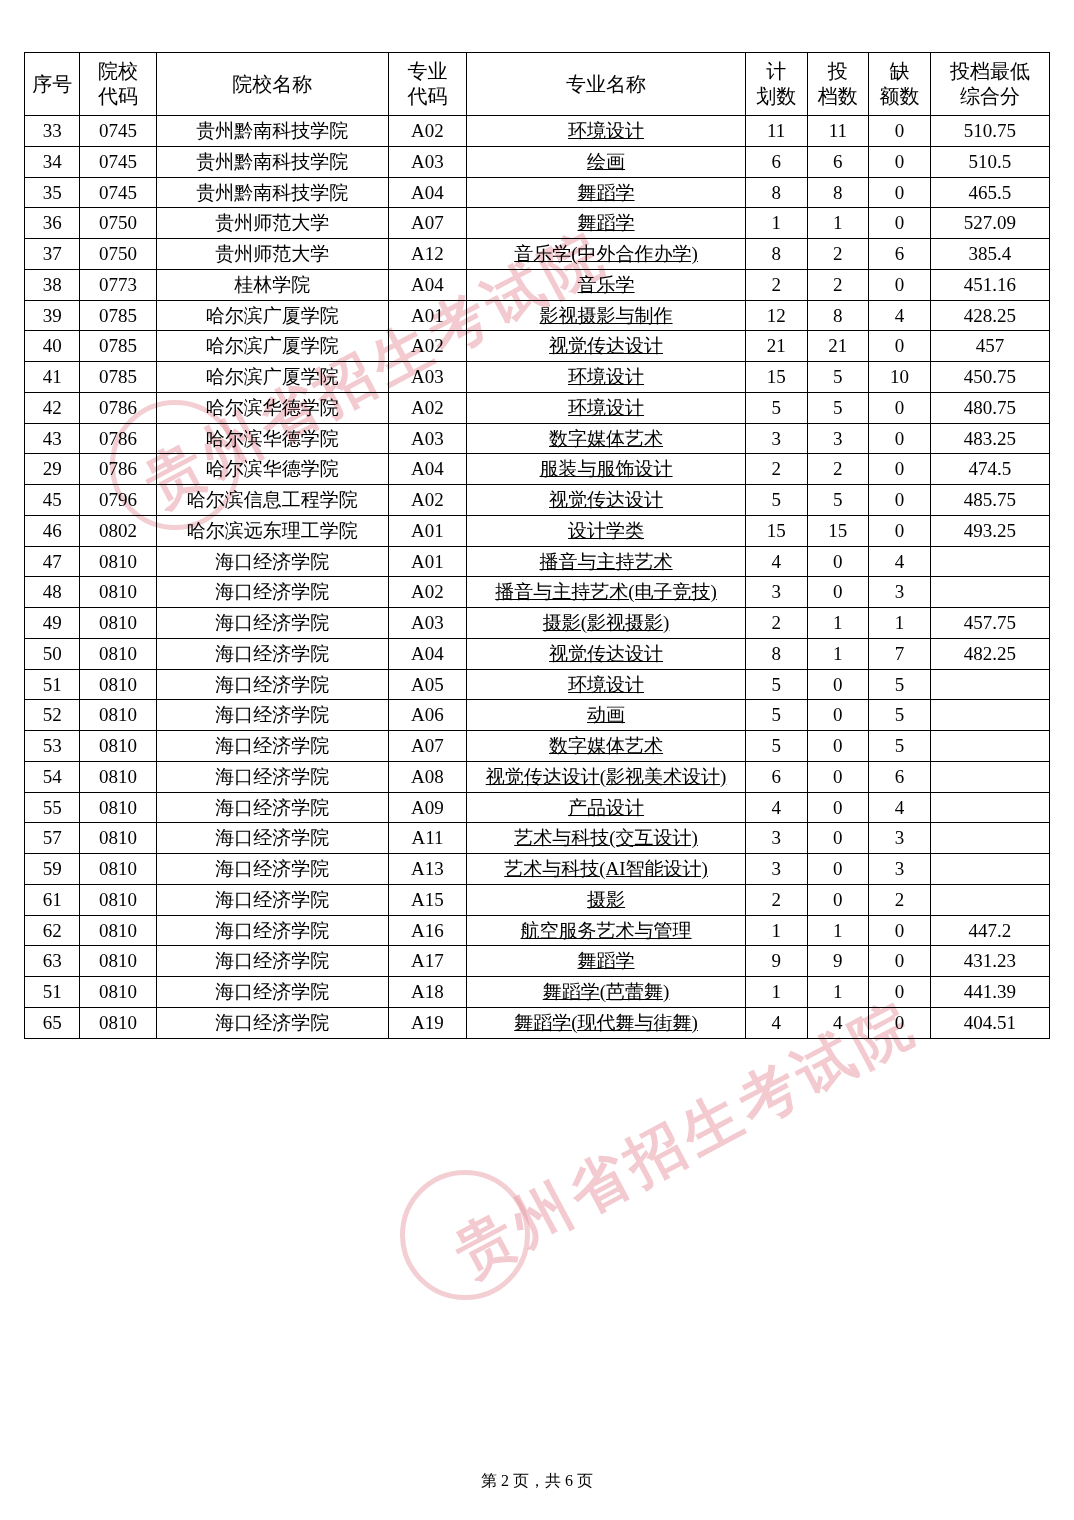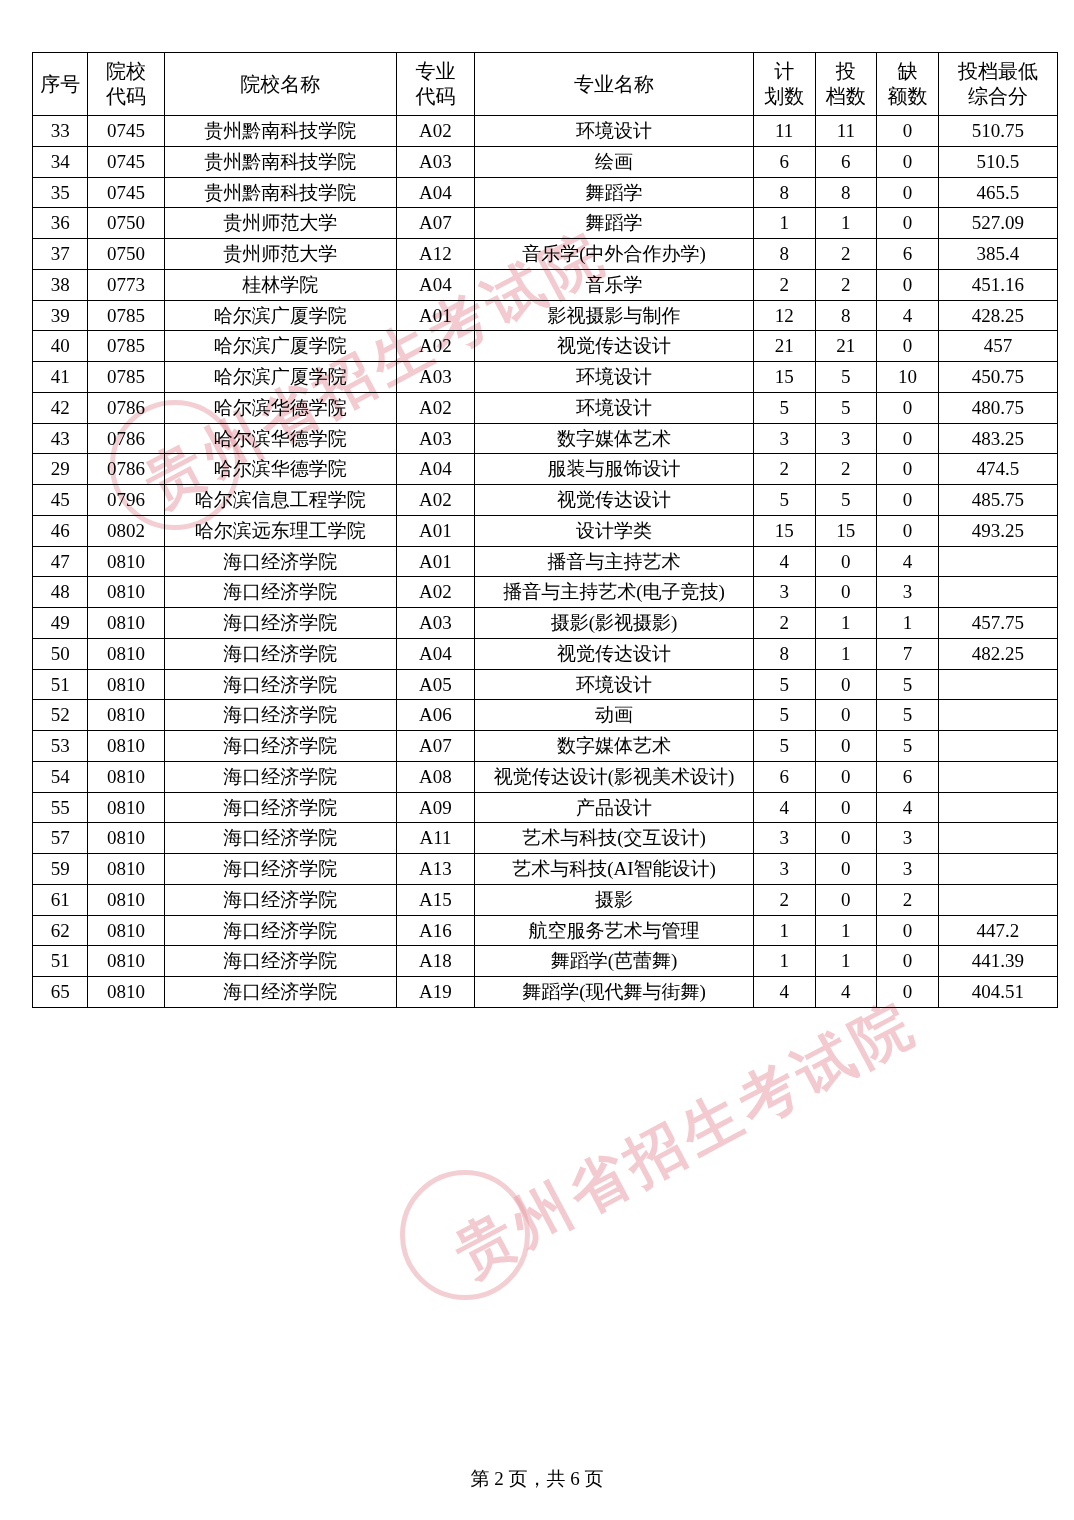--- a/index.html
+++ b/index.html
@@ -21,21 +21,20 @@
     height: 1520px;
     box-sizing: border-box;
     padding: 52px 24px 0 24px;
   }
   table.data {
     border-collapse: collapse;
     width: 1026px;
     table-layout: fixed;
     position: relative;
     z-index: 2;
-    margin-left: 8px;
   }
   table.data th, table.data td {
     border: 1px solid #000;
     text-align: center;
     vertical-align: middle;
     font-size: 19px;
     line-height: 1.25;
     padding: 3px 2px;
     background: transparent;
   }
@@ -48,31 +47,31 @@
   .col-scode  { width: 72px; }
   .col-sname  { width: 218px; }
   .col-mcode  { width: 74px; }
   .col-mname  { width: 262px; }
   .col-plan   { width: 58px; }
   .col-cast   { width: 58px; }
   .col-short  { width: 58px; }
   .col-score  { width: 112px; }
 
   td.name-cell { font-size: 19px; }
-  td.major-cell { font-size: 19px; }
+  td.major-cell { font-size: 19px; text-decoration: underline; }
 
   .two-line { line-height: 1.3; }
 
   .footer {
     position: absolute;
     left: 0;
     right: 0;
     bottom: 28px;
     text-align: center;
-    font-size: 19px;
+    font-size: 16px;
     z-index: 3;
   }
 
   
   .wm {
     position: absolute;
     color: #e8a0a8;
     opacity: 0.55;
     font-size: 58px;
     font-family: "Liberation Serif", serif;
@@ -441,20 +440,31 @@
           <td>0810</td>
           <td class="name-cell">海口经济学院</td>
           <td>A16</td>
           <td class="major-cell">航空服务艺术与管理</td>
           <td>1</td>
           <td>1</td>
           <td>0</td>
           <td>447.2</td>
         </tr>
         <tr>
+          <td>63</td>
+          <td>0810</td>
+          <td class="name-cell">海口经济学院</td>
+          <td>A17</td>
+          <td class="major-cell">舞蹈学</td>
+          <td>9</td>
+          <td>9</td>
+          <td>0</td>
+          <td>431.23</td>
+        </tr>
+        <tr>
           <td>51</td>
           <td>0810</td>
           <td class="name-cell">海口经济学院</td>
           <td>A18</td>
           <td class="major-cell">舞蹈学(芭蕾舞)</td>
           <td>1</td>
           <td>1</td>
           <td>0</td>
           <td>441.39</td>
         </tr>

